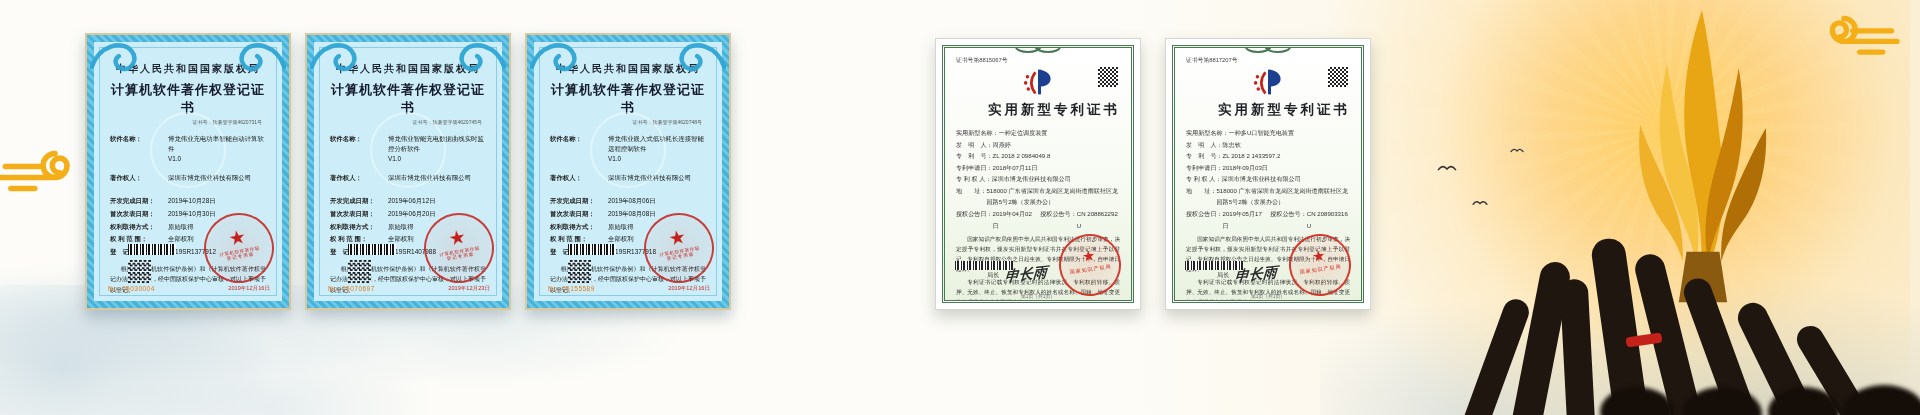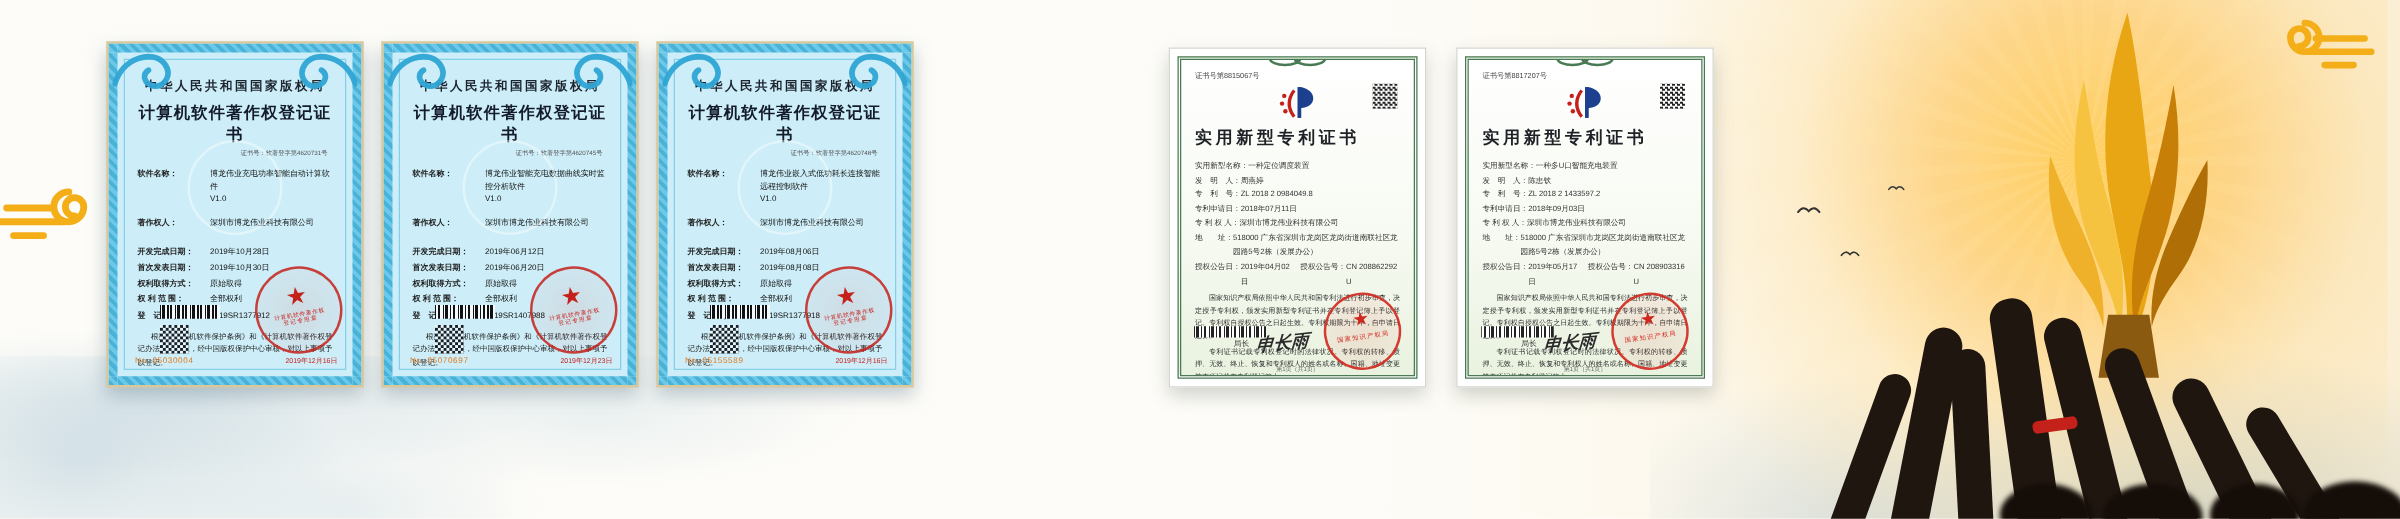--- a/index.html
+++ b/index.html
@@ -87,21 +87,21 @@
       border:1px solid #d6d6d0;}
   .pc-frame{height:100%;box-sizing:border-box;border:3px double #4a7a55;position:relative;
       background:linear-gradient(180deg,#ffffff 0%,#f7faf2 55%,#e9f2df 100%);
       padding:8px 11px 0;overflow:hidden;}
   .bow{position:absolute;top:-8px;left:50%;transform:translateX(-50%);}
   .pc-no{font-size:5.8px;color:#444;}
   .pc-logosrow{position:relative;height:30px;margin-top:2px;}
   .pc-logo{position:absolute;left:50%;transform:translateX(-50%);top:0;}
   .pc-qr{position:absolute;right:2px;top:0;width:20px;height:20px;
       background:repeating-conic-gradient(#222 0 25%,#fdfdfd 0 50%) 0 0/4px 4px;}
-  .pc-title{text-align:left;font-family:Liberation Mono, monospace;font-weight:bold;
+  .pc-title{text-align:right;font-family:Liberation Mono, monospace;font-weight:bold;
       font-size:13.5px;letter-spacing:3px;color:#1e2125;margin-top:4px;}
   .prow{display:flex;font-size:6.1px;color:#333;line-height:1.9;}
   .pl{white-space:nowrap;flex:none;}
   .pv{flex:1;}
   .prow.first{margin-top:8px;}
   .grant .pv2{margin-left:6px;}
   .pc-para{font-size:5.6px;line-height:1.75;color:#2e2e2e;text-indent:2em;text-align:justify;margin-top:4px;}
   .pc-barcode{position:absolute;left:10px;bottom:30px;width:58px;height:9px;
       background:repeating-linear-gradient(90deg,#222 0 1px,#fff 1px 2px,#222 2px 4px,#fff 4px 6px);}
   .chief{position:absolute;left:42px;bottom:16px;display:flex;align-items:center;gap:6px;}

